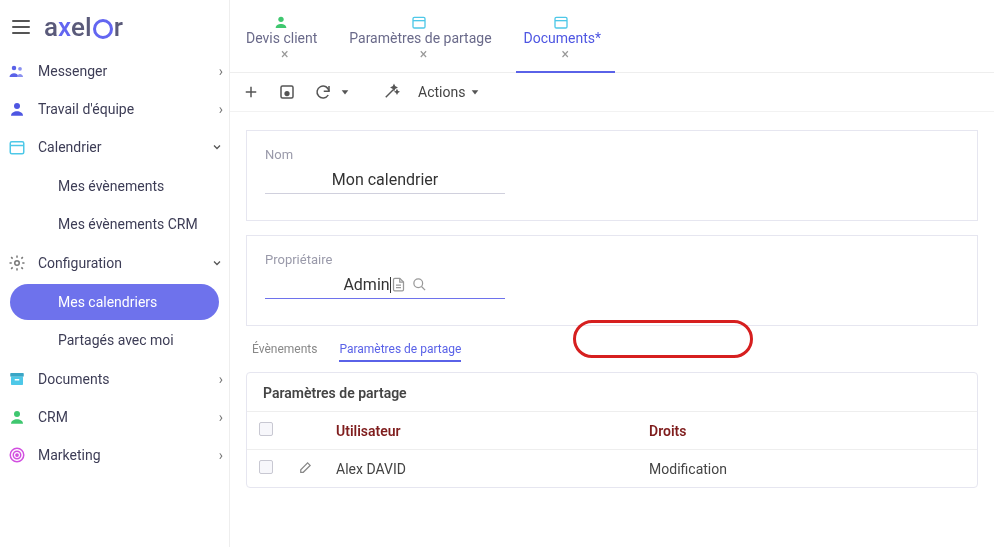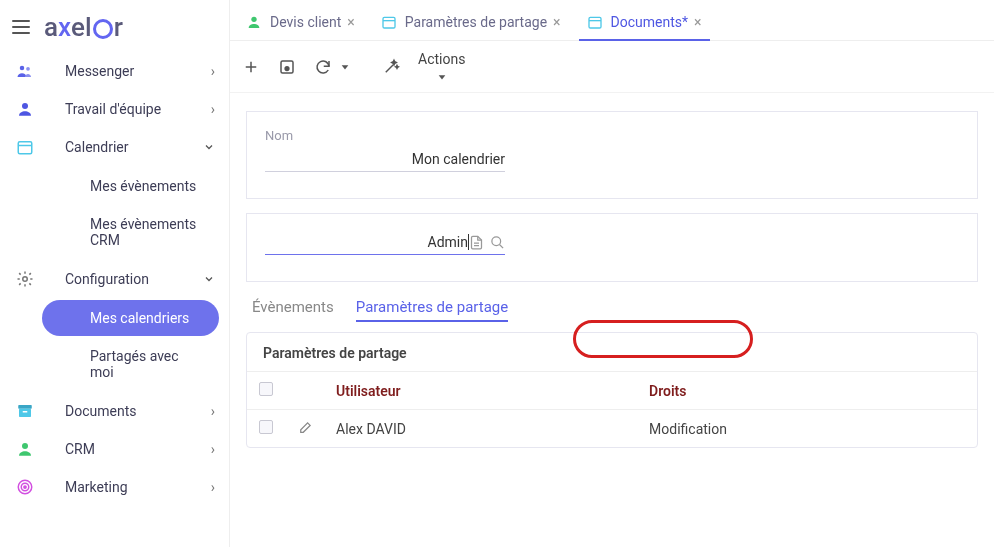--- a/index.html
+++ b/index.html
@@ -10,47 +10,47 @@
 .hamburger { width: 18px; height: 14px; display: flex; flex-direction: column; justify-content: space-between; margin-right: 14px; cursor: pointer; }
 .hamburger span { height: 2px; background: #555; border-radius: 1px; }
 .logo { display: flex; align-items: baseline; font-size: 26px; font-weight: 500; color: #5a5a7a; }
 .logo .ax-xel { color: #5a5a7a; }
 .logo .ax-o { display:inline-block; width:20px; height:20px; border:3.5px solid #6366f1; border-radius:50%; margin:0 1px; position:relative; top:3px; }
 .logo .ax-r { color: #5a5a7a; }
 .search-row { display:flex; align-items:center; padding: 8px 12px 14px; color:#999; }
 .search-row input { border:none; outline:none; font-size:14px; color:#555; flex:1; background:transparent; }
 .search-row input::placeholder { color:#aaa; }
 .nav { list-style:none; }
-.nav-item { display:flex; align-items:center; padding: 10px 14px; color:#3d3d56; cursor:pointer;gap:19px; }
+.nav-item { display:flex; align-items:center; padding: 10px 6px; color:#3d3d56; cursor:pointer; }
 .nav-item .icon { width:22px; margin-right:10px; display:flex; align-items:center; justify-content:center; }
 .nav-item .label { flex:1; }
 .nav-item .chev { color:#777; }
-.nav-sub { list-style:none;margin-left:32px; }
+.nav-sub { list-style:none; }
 .nav-sub-item { padding:10px 14px 10px 48px; color:#3d3d56; cursor:pointer; border-radius: 20px; margin: 2px 10px; }
 .nav-sub-item.active { background:#6e72ec; color:#fff; }
 .main { flex:1; display:flex; flex-direction:column; }
 .tabs { display:flex; align-items:center; padding: 6px 8px 0; border-bottom:1px solid #eee; }
-.tab { display:flex; align-items:center; padding:8px 8px 10px; margin-right:10px; color:#6a6a8a; cursor:pointer; position:relative; }
+.tab { display:flex; align-items:center; padding:8px 8px 10px; margin-right:10px; color:#6a6a8a; cursor:pointer; position:relative;flex-direction:column; }
 .tab.active { color:#4e56e2; }
 .tab.active::after { content:""; position:absolute; left:0; right:0; bottom:-1px; height:2px; background:#5a62e8; }
 .tab .ticon { margin-right:8px; display:flex; }
 .tab .tlabel { margin-right:6px; }
 .tab .close { color:#999; font-size:14px; }
 .toolbar { display:flex; align-items:center; padding:10px 12px; gap:18px; color:#555; border-bottom:1px solid #f2f2f2; }
-.toolbar .tbtn { cursor:pointer; display:flex; align-items:center;flex-direction:column; }
+.toolbar .tbtn { cursor:pointer; display:flex; align-items:center; }
 .toolbar .actions { display:flex; align-items:center; gap:5px; color:#444; }
 .content { padding: 18px 16px; }
 .card { border:1px solid #e6e6f0; border-radius:0; padding:16px 18px; margin-bottom:14px; background:#fff; }
 .field { margin-bottom:10px; width:240px; }
 .field .flabel { color:#9a9aaa; font-size:13px; margin-bottom:4px; }
-.field .fvalue { padding:4px 0; border-bottom:1px solid #d0d0dd; color:#333; font-size:14px; display:flex; align-items:center; justify-content:flex-end; position:relative; }
+.field .fvalue { padding:4px 0; border-bottom:1px solid #d0d0dd; color:#333; font-size:16px; display:flex; align-items:center; justify-content:center; position:relative; }
 .field .fvalue .cursor { border-right:1px solid #333; height:16px; display:inline-block; margin-left:0; }
 .field.prop .fvalue { border-bottom:1px solid #6e72ec; }
 .field .fvalue .icons { display:flex; gap:6px; color:#888; }
-.subtabs { display:flex; gap:22px; padding:2px 6px 10px; color:#888; font-size:15px; position:relative; }
+.subtabs { display:flex; gap:22px; padding:2px 6px 10px; color:#888; font-size:12px; position:relative; }
 .subtab { cursor:pointer; padding-bottom:6px; position:relative; }
 .subtab.active { color:#5a62e8; }
 .subtab.active::after { content:""; position:absolute; left:0; right:0; bottom:0; height:2px; background:#5a62e8; }
 .oval { position:absolute; border:3px solid #d61f1f; border-radius:22px; width:180px; height:38px; left:573px; top:320px; pointer-events:none; }
 .panel { border:1px solid #e6e6f0; border-radius:4px; }
 .panel-title { padding:12px 16px 10px; font-weight:600; color:#444; font-size:14px; }
 .table { width:100%; border-collapse:collapse; }
 .table th, .table td { text-align:left; padding:10px 12px; border-top:1px solid #eee; color:#444; font-size:14px; }
 .table th { font-weight:600; color:#7f1d1d; }
 .table th.chk, .table td.chk { width:36px; }
@@ -248,20 +248,21 @@
       <div class="card">
         <div class="field">
           <div class="flabel">Nom</div>
           <div class="fvalue">
               <span>Mon calendrier</span>
             </div>
         </div>
       </div>
       <div class="card">
         <div class="field prop">
+          <div class="flabel">Propriétaire</div>
           <div class="fvalue">
             <span style="display:flex;align-items:center;">
               <span>Admin</span>
               <span class="cursor"></span>
             </span>
             <span class="icons">
               <svg width="15" height="15" viewBox="0 0 24 24" fill="none" stroke="#999" stroke-width="2">
                   <path d="M14 2H6a2 2 0 0 0-2 2v16a2 2 0 0 0 2 2h12a2 2 0 0 0 2-2V8z"></path>
                   <polyline points="14 2 14 8 20 8"></polyline>
                   <line x1="8" y1="13" x2="16" y2="13"></line>

